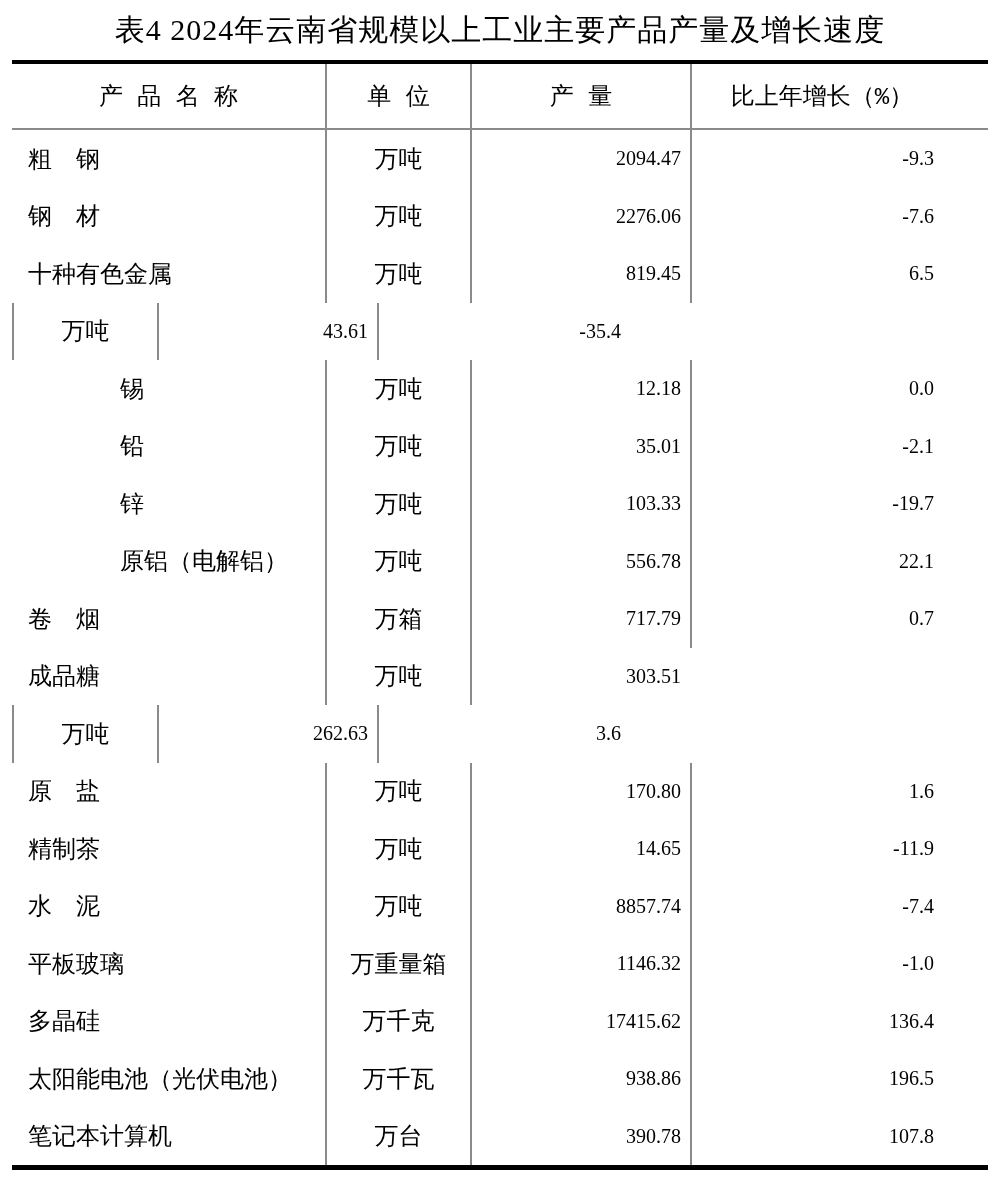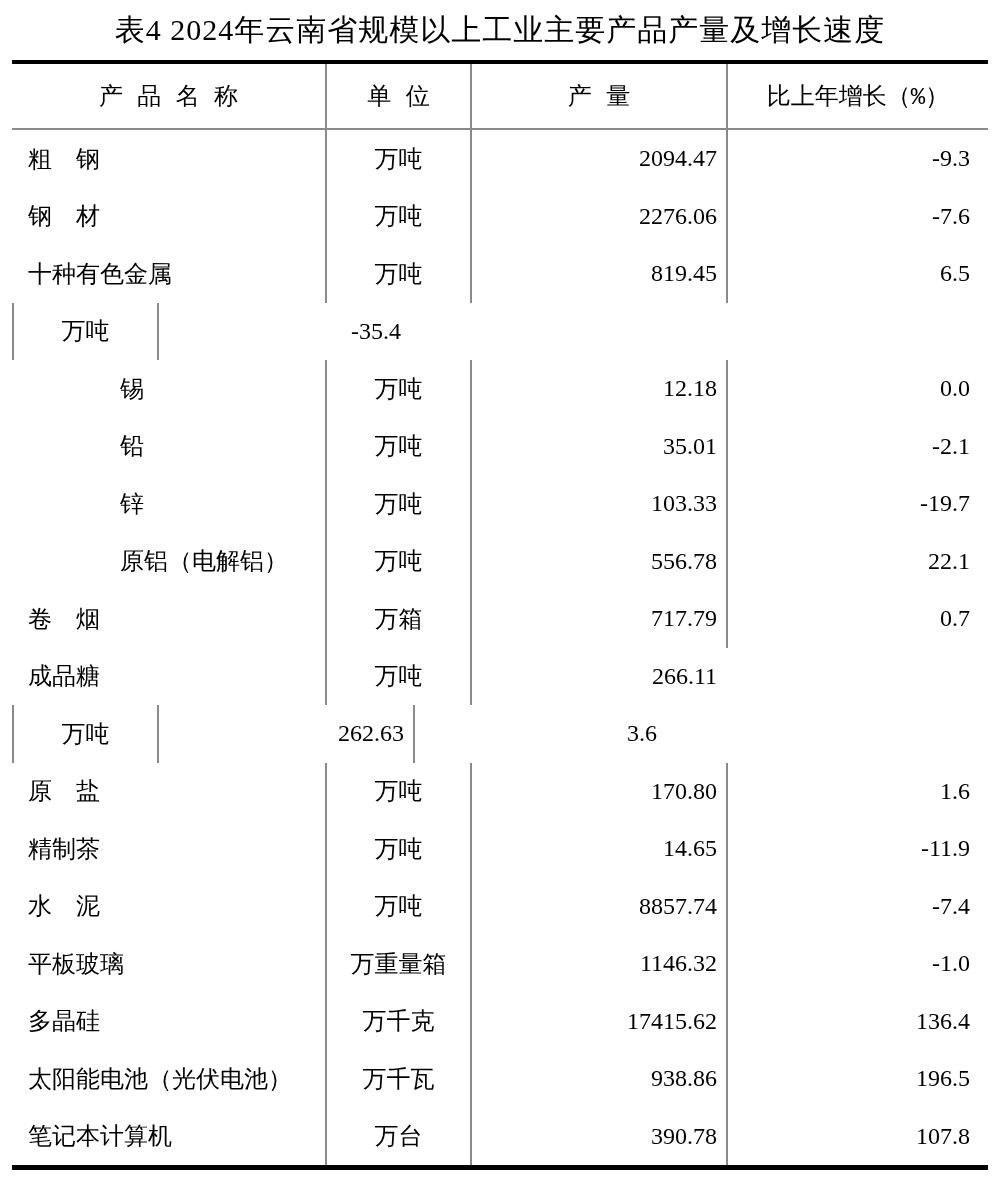--- a/index.html
+++ b/index.html
@@ -18,24 +18,24 @@
   }
   .trow{display:flex;width:976px;}
   .trow.header{height:64px;border-bottom:2px solid #8a8a8a;font-family:Liberation Mono, monospace;}
   .trow.data{height:57.5px;}
   .cell{
     box-sizing:border-box;display:flex;align-items:center;
     font-size:24px;white-space:pre;overflow:hidden;
   }
   .col-product{width:313px;}
   .col-unit{width:145px;border-left:2px solid #8a8a8a;justify-content:center;text-align:center;}
-  .col-output{width:256px;border-left:2px solid #8a8a8a;justify-content:flex-end;padding-right:9px;}
+  .col-output{width:220px;border-left:2px solid #8a8a8a;justify-content:flex-end;padding-right:9px;}
   .col-growth{width:262px;border-left:2px solid #8a8a8a;justify-content:flex-end;padding-right:18px;}
   .trow.header .cell{justify-content:center;padding:0;font-size:24px;}
-  .num{font-size:24px;}
+  .num{font-size:20px;}
   .indent-0{padding-left:16px;}
   .indent-1{padding-left:36px;}
   .indent-2{padding-left:108px;}
 </style>
 </head>
 <body>
 
 <div class="title">表4 2024年云南省规模以上工业主要产品产量及增长速度</div>
 
 <div class="stat-table">
@@ -59,20 +59,21 @@
     <div class="cell col-growth num">-7.6</div>
   </div>
       <div class="trow data">
     <div class="cell col-product indent-0">十种有色金属</div>
     <div class="cell col-unit">万吨</div>
     <div class="cell col-output num">819.45</div>
     <div class="cell col-growth num">6.5</div>
   </div>
       <div class="trow data">
     <div class="cell col-unit">万吨</div>
+    <div class="cell col-output num">43.61</div>
     <div class="cell col-growth num">-35.4</div>
   </div>
       <div class="trow data">
     <div class="cell col-product indent-2">锡</div>
     <div class="cell col-unit">万吨</div>
     <div class="cell col-output num">12.18</div>
     <div class="cell col-growth num">0.0</div>
   </div>
       <div class="trow data">
     <div class="cell col-product indent-2">铅</div>
@@ -94,21 +95,21 @@
   </div>
       <div class="trow data">
     <div class="cell col-product indent-0">卷　烟</div>
     <div class="cell col-unit">万箱</div>
     <div class="cell col-output num">717.79</div>
     <div class="cell col-growth num">0.7</div>
   </div>
       <div class="trow data">
     <div class="cell col-product indent-0">成品糖</div>
     <div class="cell col-unit">万吨</div>
-    <div class="cell col-output num">266.11</div>
+    <div class="cell col-output num">303.51</div>
   </div>
       <div class="trow data">
     <div class="cell col-unit">万吨</div>
     <div class="cell col-output num">262.63</div>
     <div class="cell col-growth num">3.6</div>
   </div>
       <div class="trow data">
     <div class="cell col-product indent-0">原　盐</div>
     <div class="cell col-unit">万吨</div>
     <div class="cell col-output num">170.80</div>

